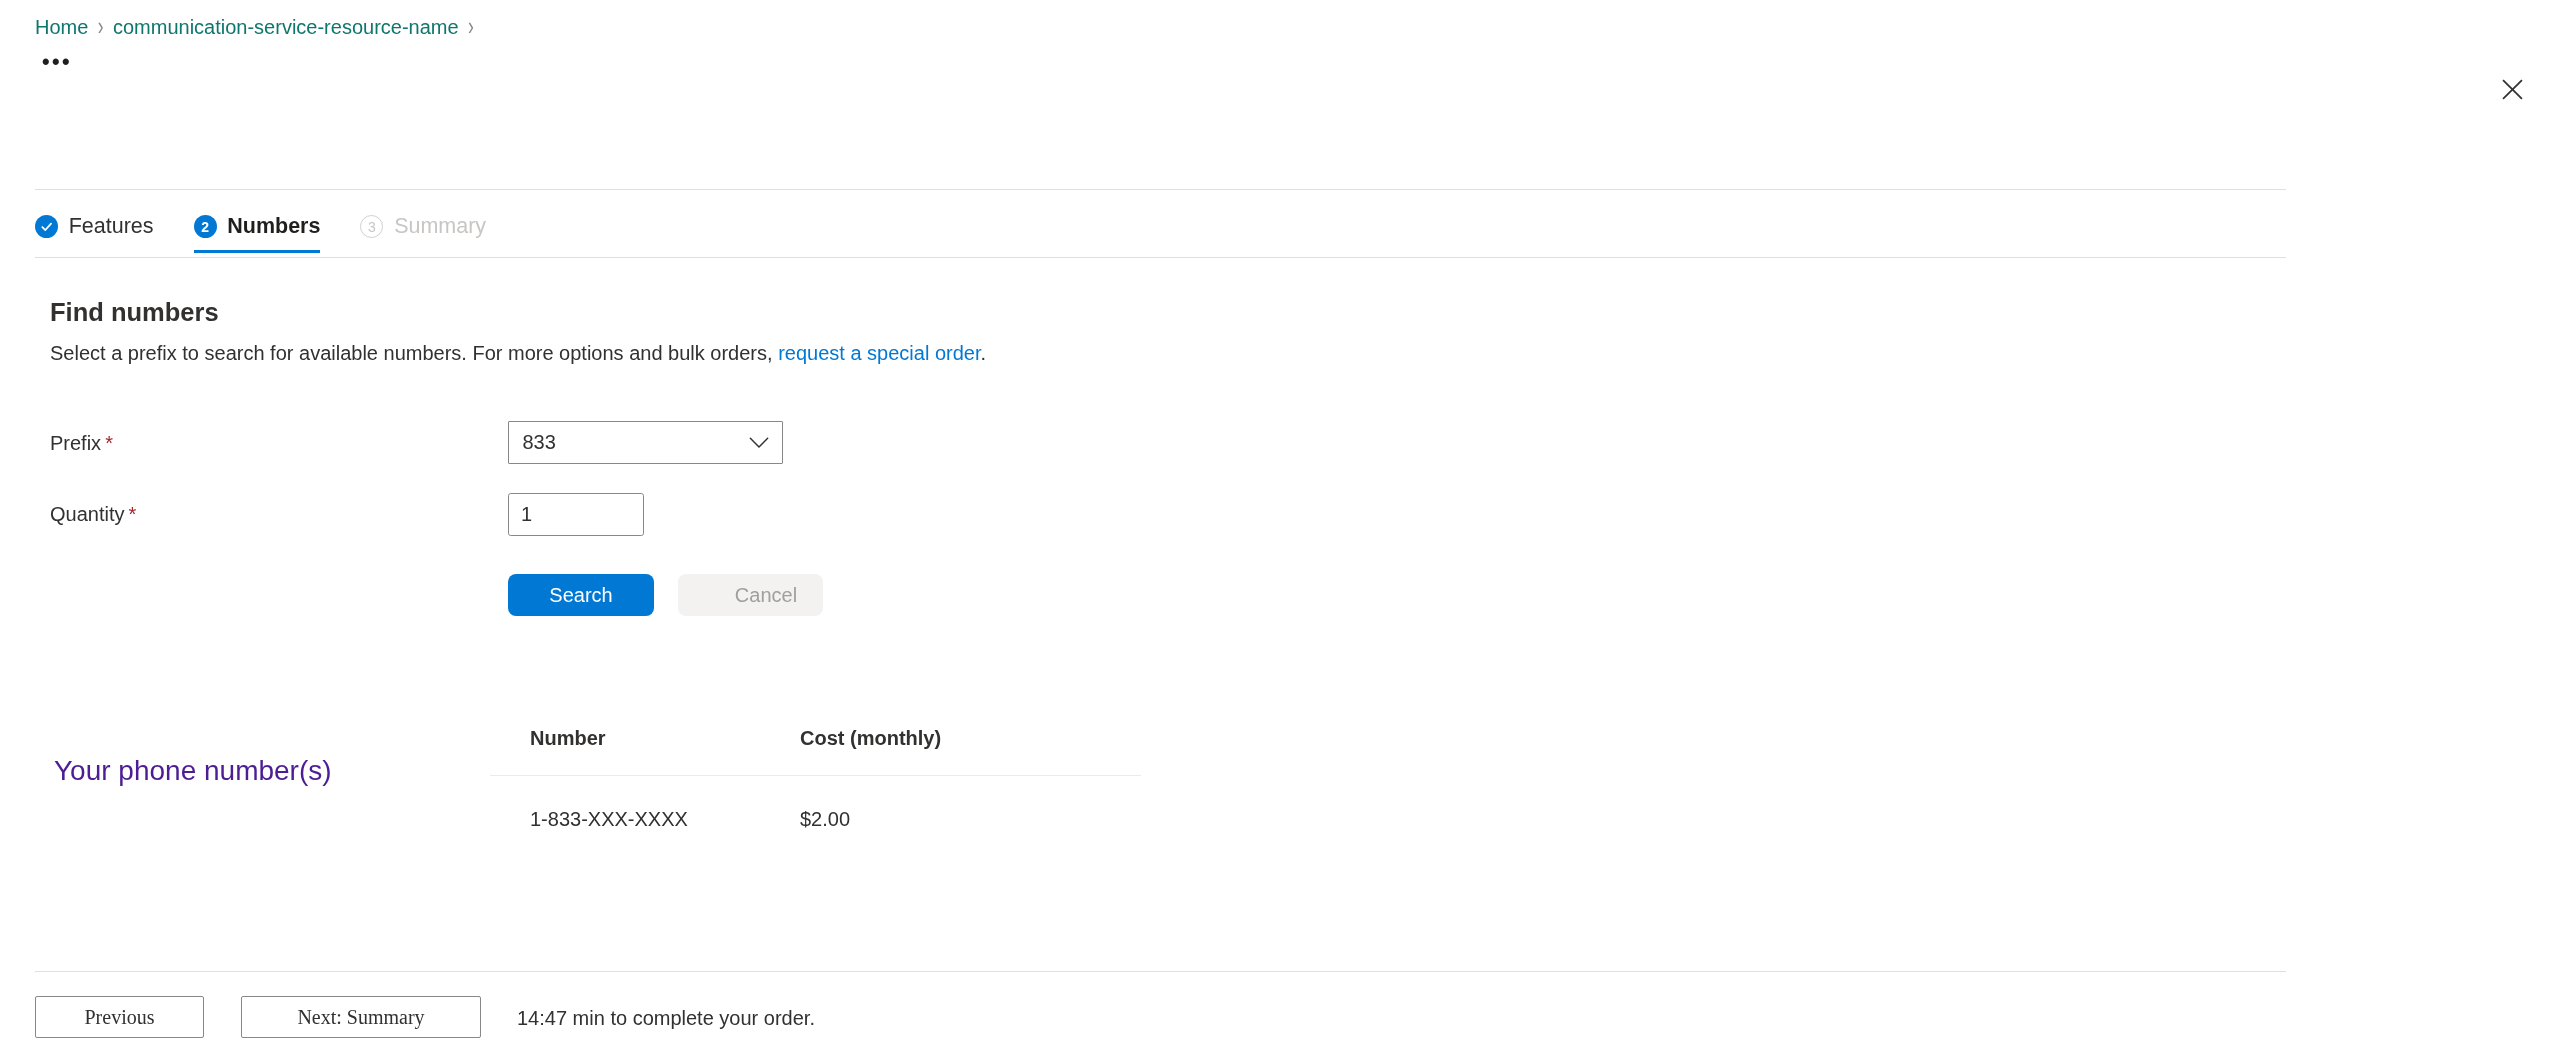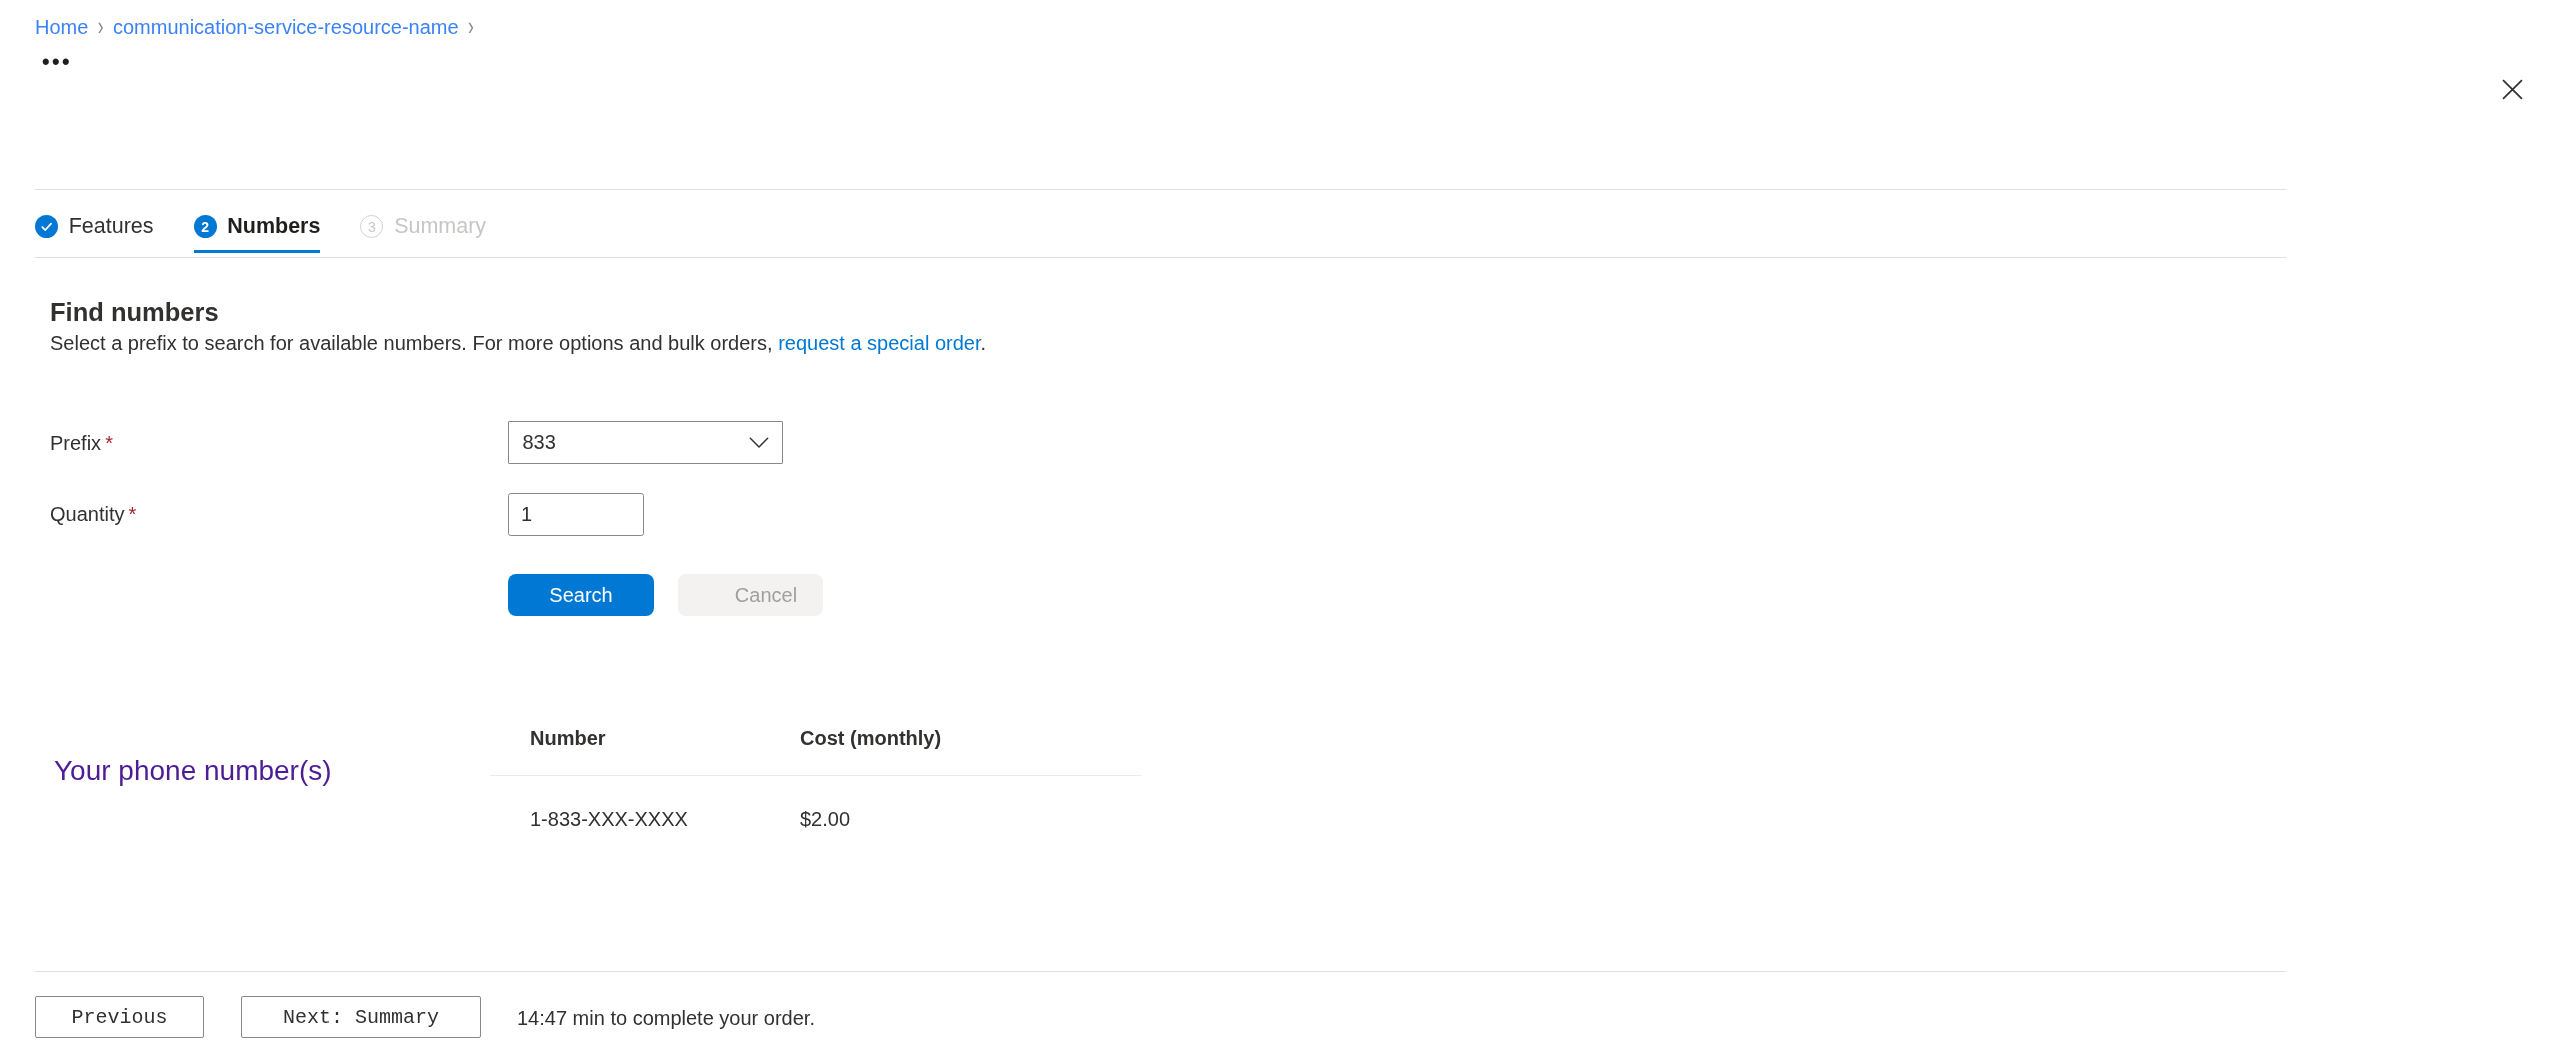--- a/index.html
+++ b/index.html
@@ -21,21 +21,21 @@
     position: absolute;
     left: 35px;
     top: 14.8px;
     display: flex;
     align-items: center;
     gap: 9.4px;
     font-size: 20px;
     line-height: 25.5px;
   }
   .crumb-link {
-    color: #3b82f6;
+    color: #0f766e;
     cursor: pointer;
     white-space: nowrap;
   }
   .crumb-sep {
     color: #8a8886;
     font-size: 17.4px;
     font-weight: 300;
     transform: scaleY(1.45);
     display: inline-block;
   }
@@ -158,21 +158,21 @@
     left: 50px;
     top: 295px;
     font-size: 25.5px;
     line-height: 34px;
     font-weight: 600;
     color: #323130;
   }
   #section-desc {
     position: absolute;
     left: 50px;
-    top: 330px;
+    top: 340px;
     font-size: 20px;
     line-height: 27px;
     color: #323130;
     white-space: nowrap;
   }
   #special-order-link {
     color: #0078d4;
     cursor: pointer;
   }
 
@@ -317,21 +317,21 @@
     box-sizing: border-box;
     background: #ffffff;
     border: 1.3px solid #8a8886;
     border-radius: 2px;
     display: flex;
     align-items: center;
     justify-content: center;
     font-size: 20px;
     color: #323130;
     cursor: pointer;
-    font-family: Liberation Mono, monospace;
+    font-family: Liberation Serif, serif;
   }
   #previous-button { left: 35px;  width: 169px; }
   #next-button     { left: 241px; width: 240px; }
   #order-timer {
     position: absolute;
     left: 517px;
     top: 1005px;
     font-size: 20px;
     line-height: 27px;
     color: #323130;

